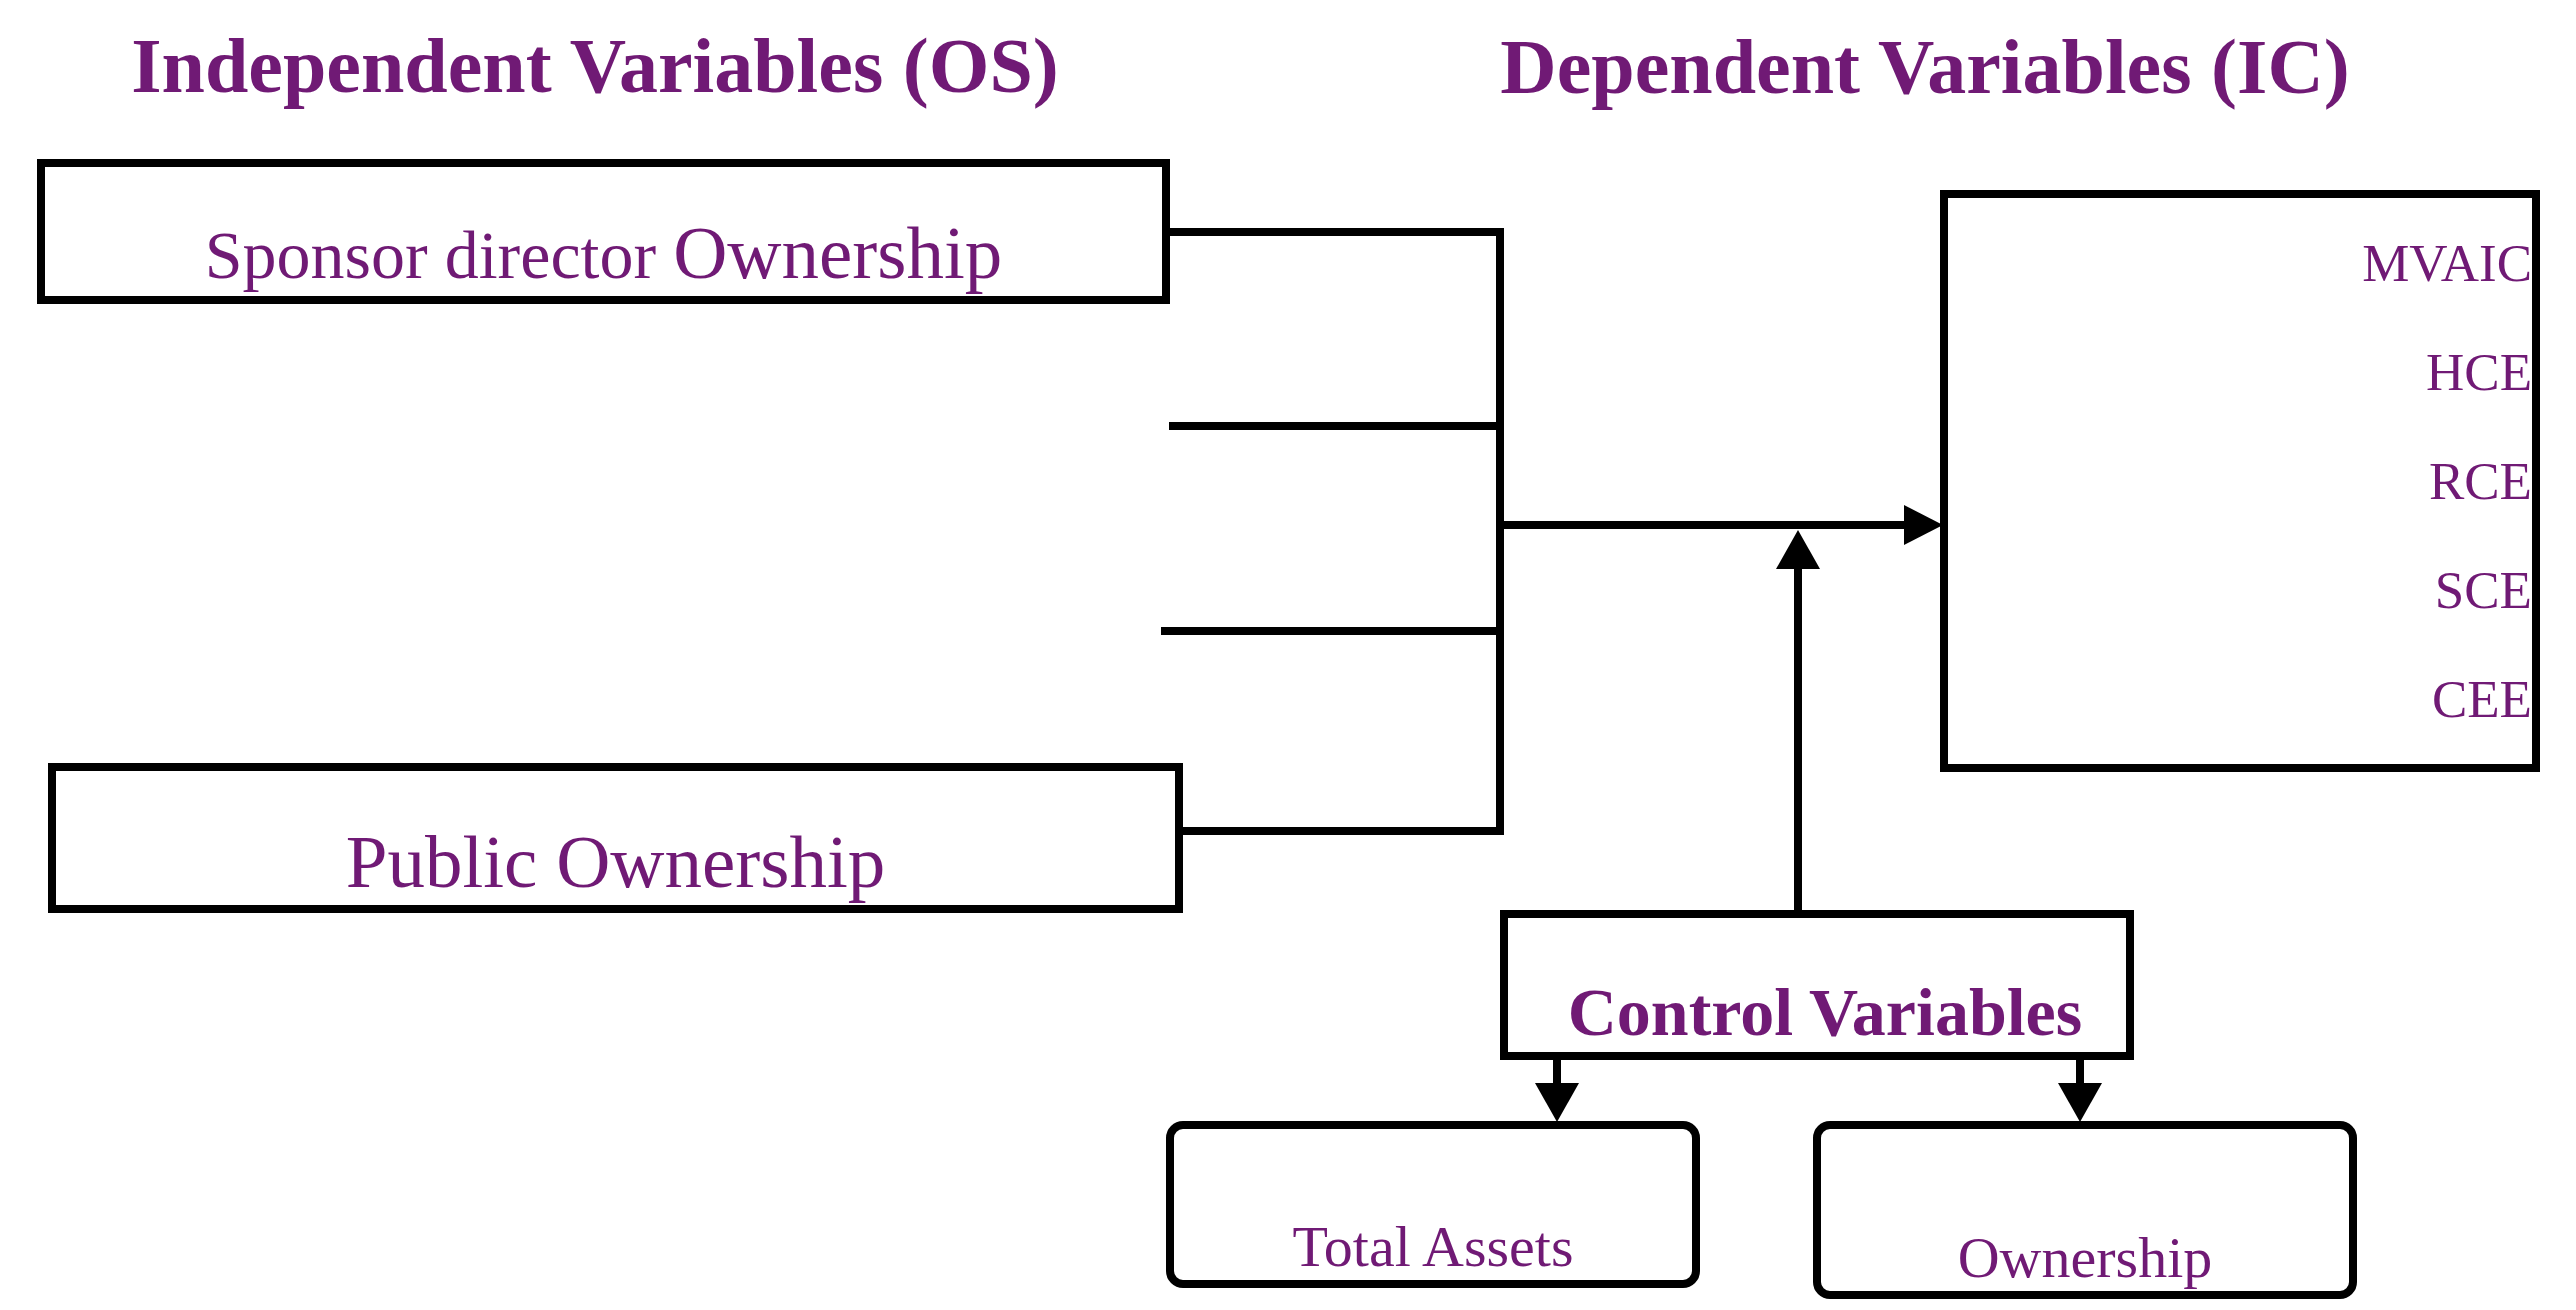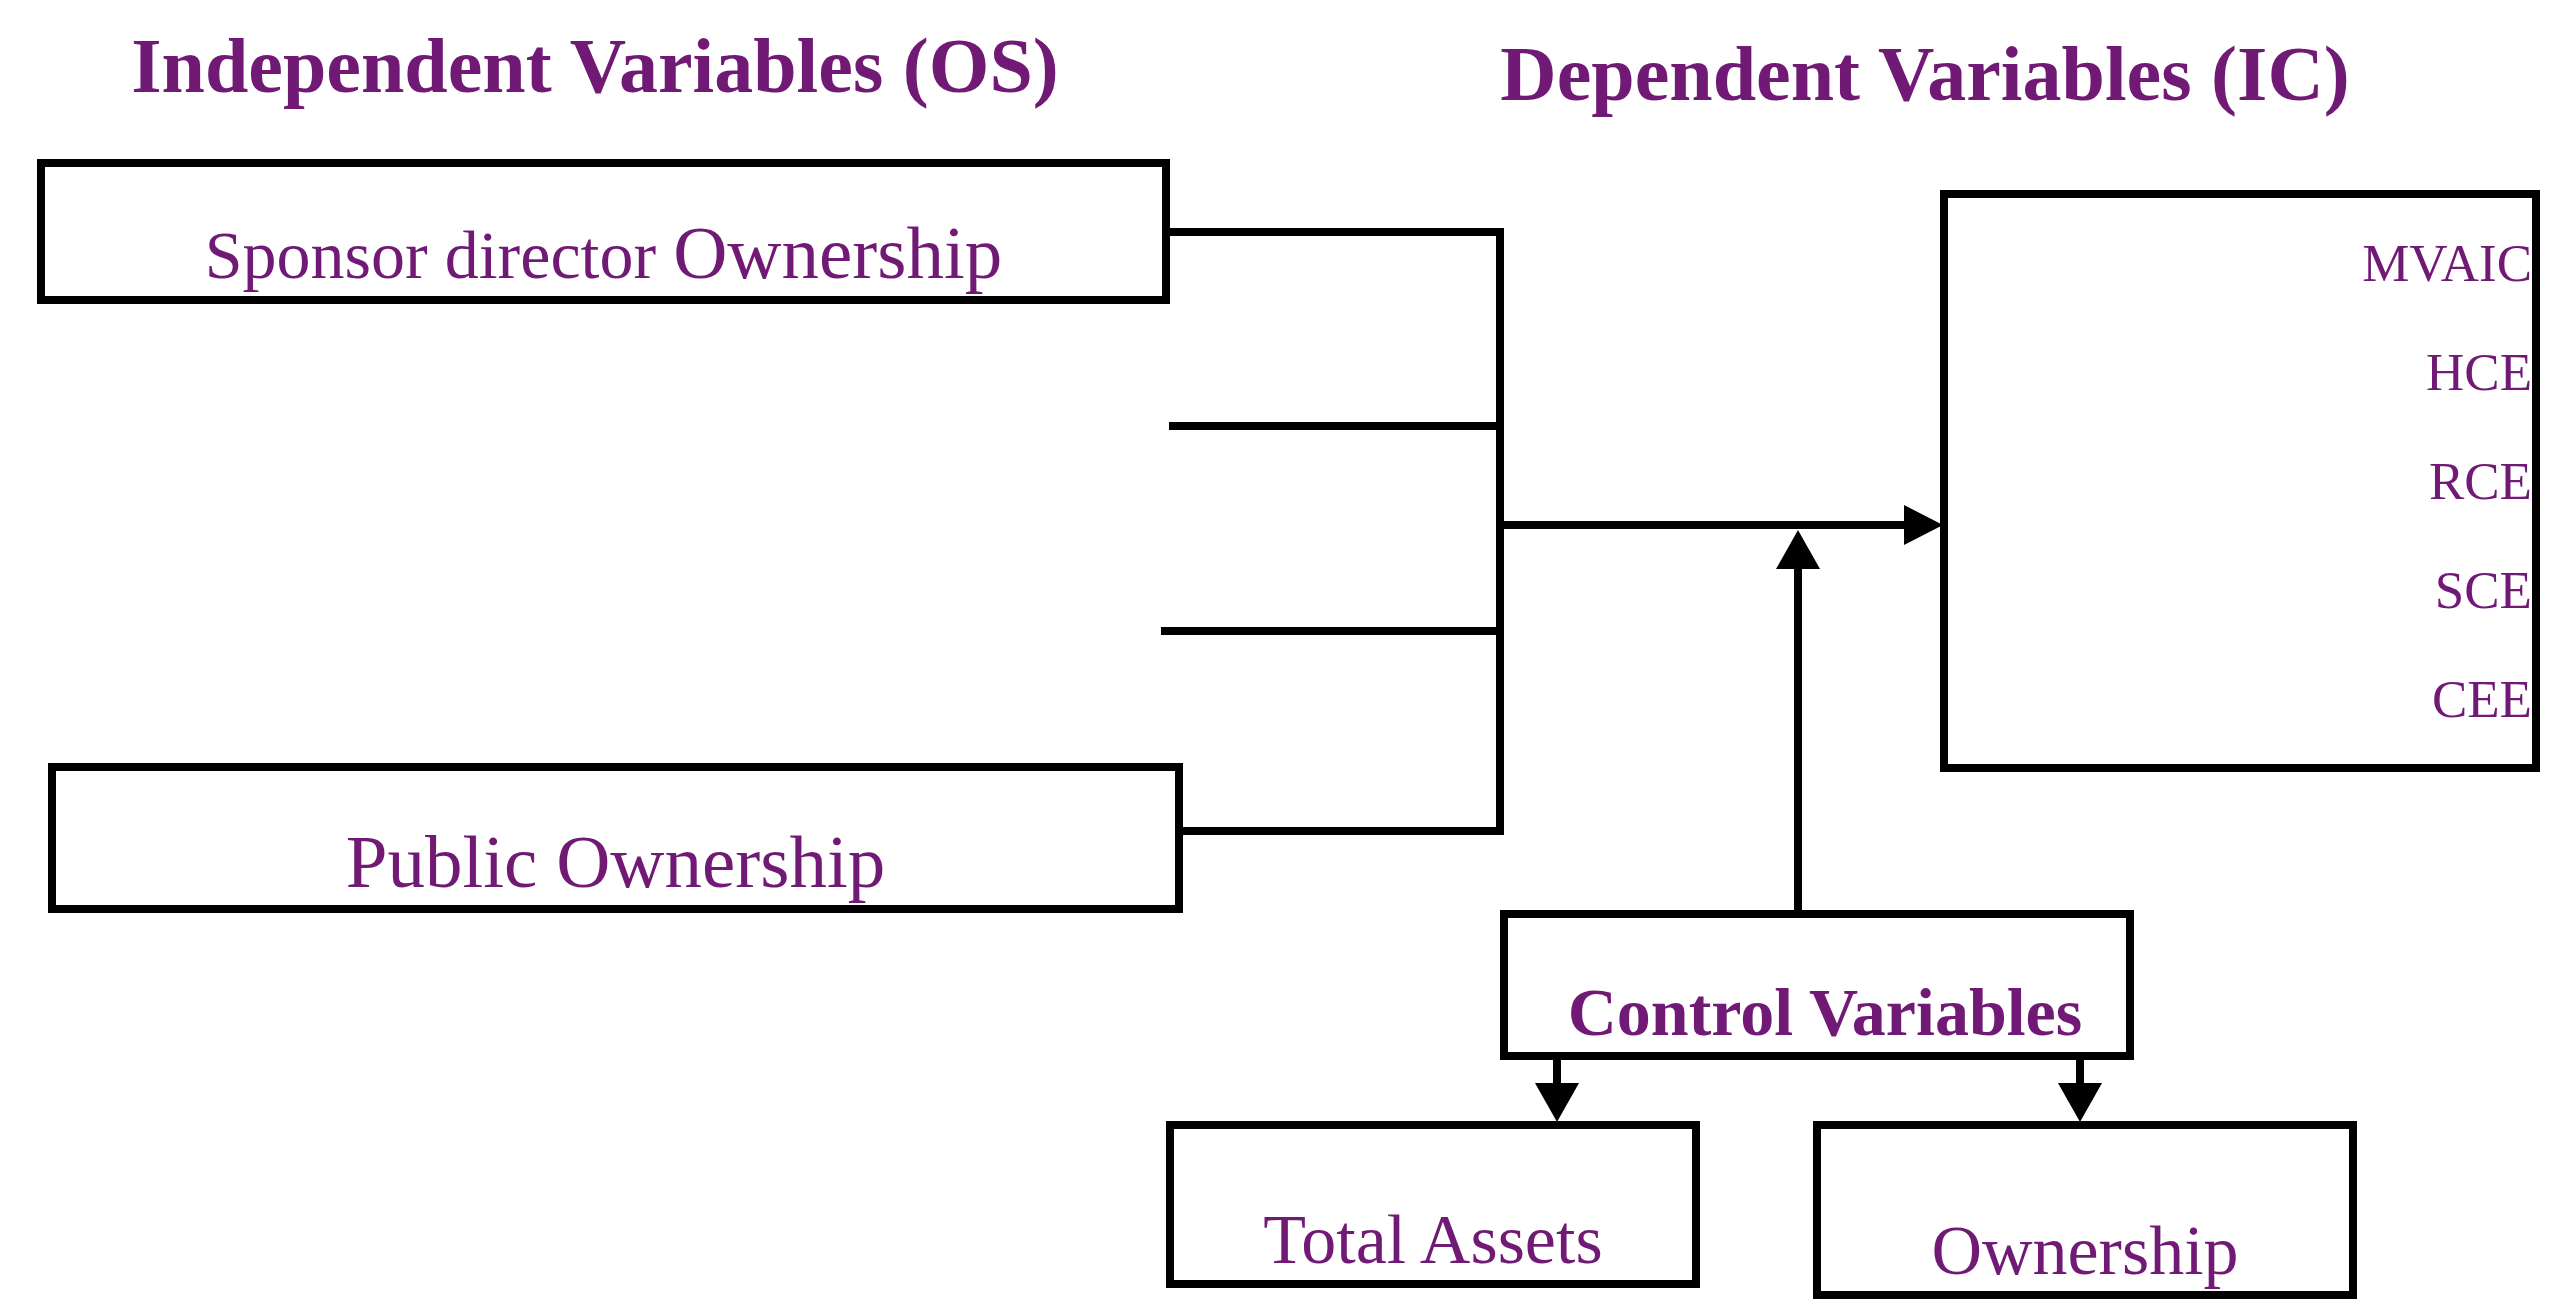--- a/index.html
+++ b/index.html
@@ -45,21 +45,21 @@
   }
   .dv-item {
     line-height: 109px;
     height: 109px;
   }
   .cv-box {
     font-weight: bold;
     font-size: 68px;
     padding-left: 16px;
   }
-  .bottom-box { font-size: 70px; }
+  .bottom-box { font-size: 58px; border-radius: 17px; }
   .line {
     position: absolute;
     background: #000000;
   }
   .tri {
     position: absolute;
     width: 0;
     height: 0;
   }
   .tri-right {
@@ -77,21 +77,21 @@
     border-right: 22px solid transparent;
     border-top: 39px solid #000000;
   }
 </style>
 </head>
 <body>
 
 <div class="canvas">
 
   <div class="heading" style="left:62px; top:3.9px; width:1066px;">Independent Variables (OS)</div>
-  <div class="heading" style="left:1392px; top:12px; width:1066px;">Dependent Variables (IC)</div>
+  <div class="heading" style="left:1392px; top:5px; width:1066px;">Dependent Variables (IC)</div>
 
   <div class="box iv-box" style="left:37px; top:159px; width:1133px; height:145px;">
     <span><span class="lbl-sm">Sponsor director</span><span>Ownership</span></span>
   </div>
 
 
 
   <div class="box iv-box" style="left:48px; top:763px; width:1135px; height:150px;">
     <span>Public Ownership</span>
   </div>

